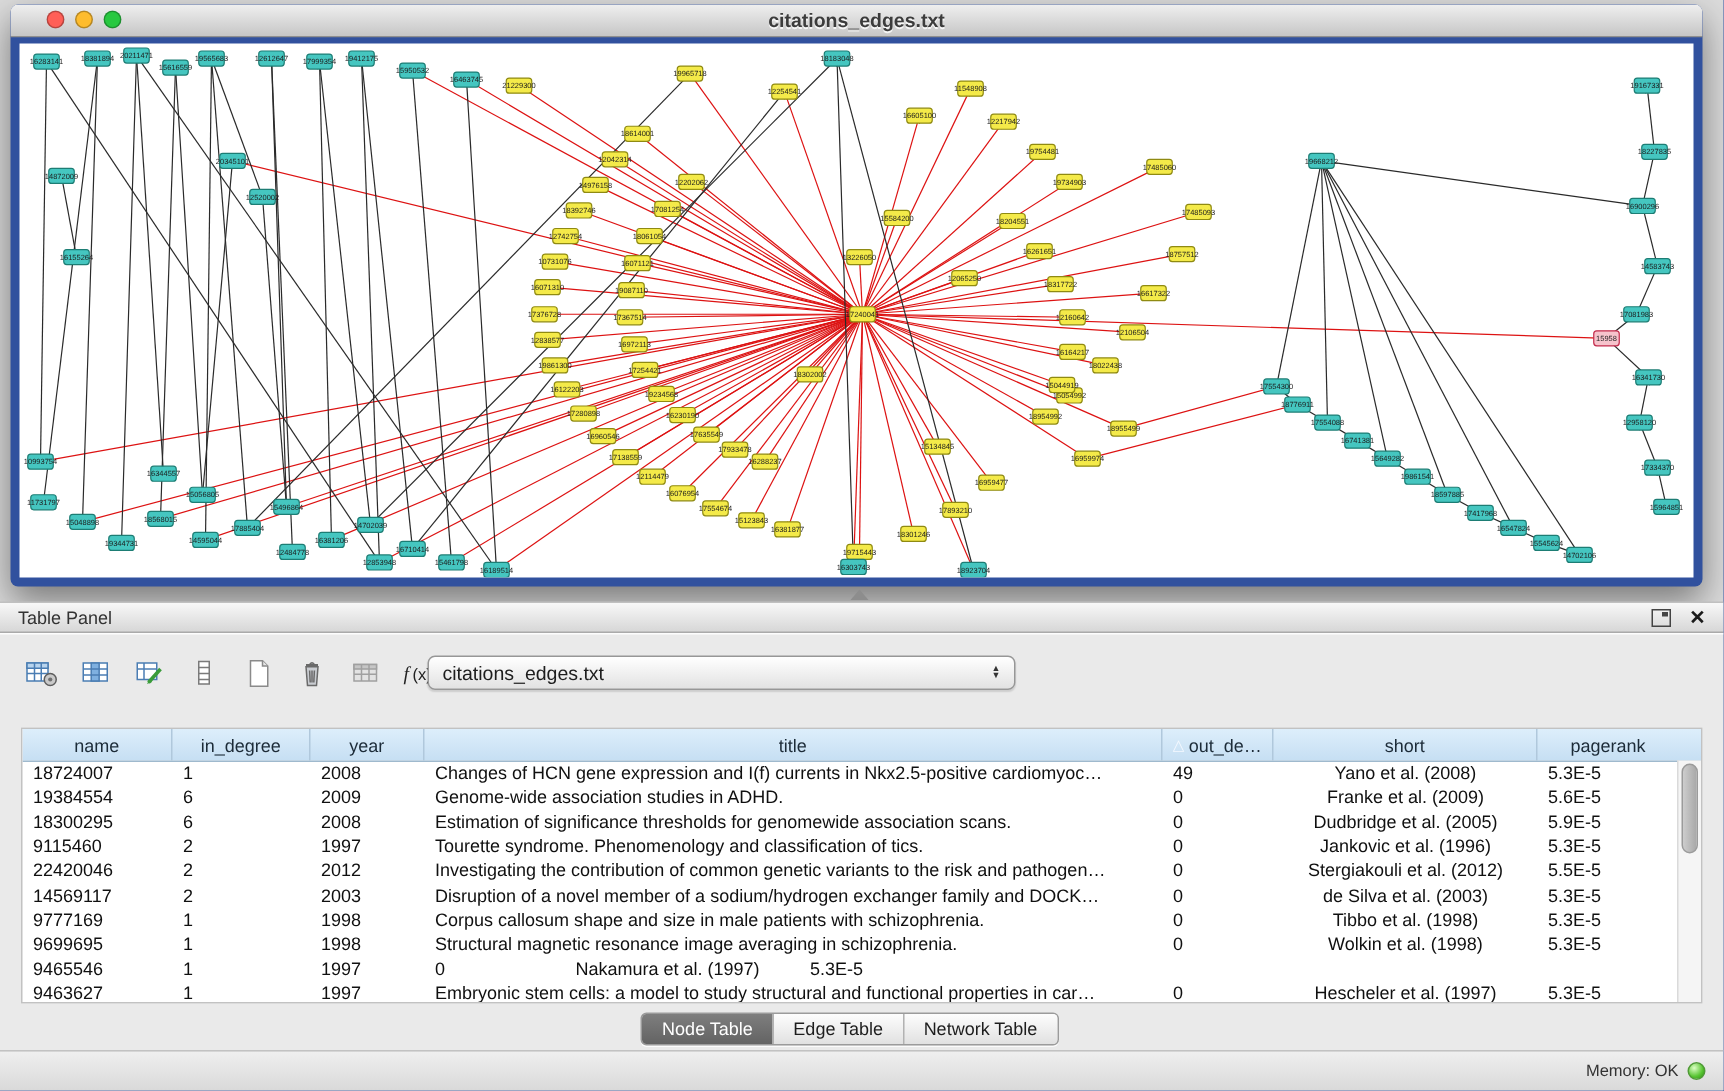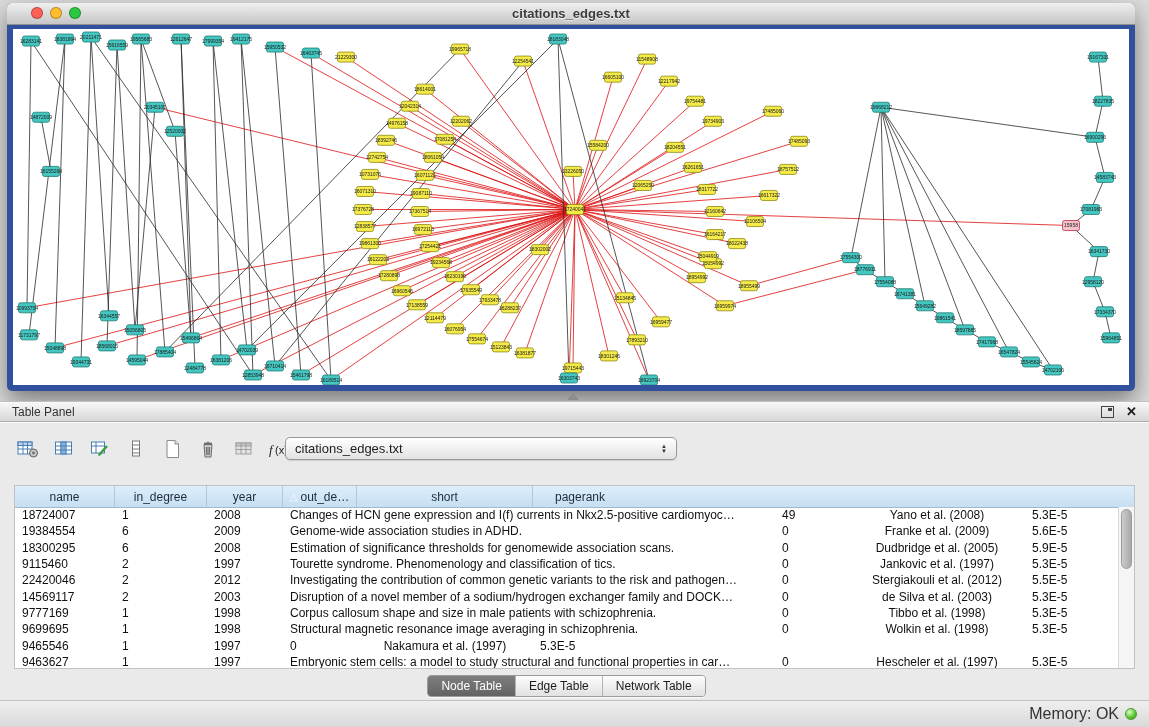--- a/index.html
+++ b/index.html
@@ -45,21 +45,21 @@
   .td.c5{text-align:center}
   .vscroll{position:absolute;top:21px;right:0;bottom:0;width:15px;background:#f5f5f5;border-left:1px solid #dadada}
   .thumb{position:absolute;left:2px;right:2px;top:2px;height:58px;border-radius:6px;background:linear-gradient(90deg,#cdcdcd,#a8a8a8);border:1px solid #9b9b9b}
 
   .tabsrow{position:absolute;left:0;right:16px;top:252px;display:flex;justify-content:center}
   .tabs{display:flex;border:1px solid #9b9b9b;border-radius:4px;overflow:hidden;box-shadow:0 1px 0 rgba(255,255,255,.8)}
   .tab{padding:3px 13px;font-size:12px;background:linear-gradient(#fdfdfd,#e1e1e1);border:none;border-left:1px solid #b2b2b2;color:#1d1d1d;cursor:default;font-family:"Liberation Sans",sans-serif}
   .tab:first-child{border-left:none}
   .tab.sel{background:linear-gradient(#7e7e7e,var(--tab-selected,#636363));color:#fff}
 
-  .statusbar{position:absolute;left:0;top:700px;width:100%;height:27px;background:linear-gradient(#efefef,#d9d9d9);border-top:1px solid #c2c2c2;display:flex;align-items:center;justify-content:flex-end;gap:6px;padding:5px 12px;font-size:16px;color:#333;box-sizing:border-box}
+  .statusbar{position:absolute;left:0;top:700px;width:100%;height:27px;background:linear-gradient(#efefef,#d9d9d9);border-top:1px solid #c2c2c2;display:flex;align-items:center;justify-content:flex-end;gap:6px;padding:5px 12px;font-size:11px;color:#333;box-sizing:border-box}
   .memdot{width:12px;height:12px;border-radius:50%;background:radial-gradient(circle at 35% 30%,#dcffc4,var(--memory-green,#57c431) 60%,#2f8c18);border:1px solid #4f9a36;box-sizing:border-box}
 </style>
 </head>
 <body>
 
 <div class="app">
 
   <div class="net-window">
     <div class="titlebar">
       <div class="lights">
@@ -802,20 +802,23 @@
       <div class="thead">
           <div class="th c0">
             <span>name</span>
           </div>
           <div class="th c1">
             <span>in_degree</span>
           </div>
           <div class="th c2">
             <span>year</span>
           </div>
+          <div class="th c3">
+            <span>title</span>
+          </div>
           <div class="th c4">
             <span class="sort">△</span>
             <span>out_de…</span>
           </div>
           <div class="th c5">
             <span>short</span>
           </div>
           <div class="th c6">
             <span>pagerank</span>
           </div>
@@ -847,21 +850,21 @@
             <div class="td c4">0</div>
             <div class="td c5">Dudbridge et al. (2005)</div>
             <div class="td c6">5.9E-5</div>
           </div>
           <div class="tr">
             <div class="td c0">9115460</div>
             <div class="td c1">2</div>
             <div class="td c2">1997</div>
             <div class="td c3">Tourette syndrome. Phenomenology and classification of tics.</div>
             <div class="td c4">0</div>
-            <div class="td c5">Jankovic et al. (1997)</div>
+            <div class="td c5">Jankovic et al. (1996)</div>
             <div class="td c6">5.3E-5</div>
           </div>
           <div class="tr">
             <div class="td c0">22420046</div>
             <div class="td c1">2</div>
             <div class="td c2">2012</div>
             <div class="td c3">Investigating the contribution of common genetic variants to the risk and pathogen…</div>
             <div class="td c4">0</div>
             <div class="td c5">Stergiakouli et al. (2012)</div>
             <div class="td c6">5.5E-5</div>

